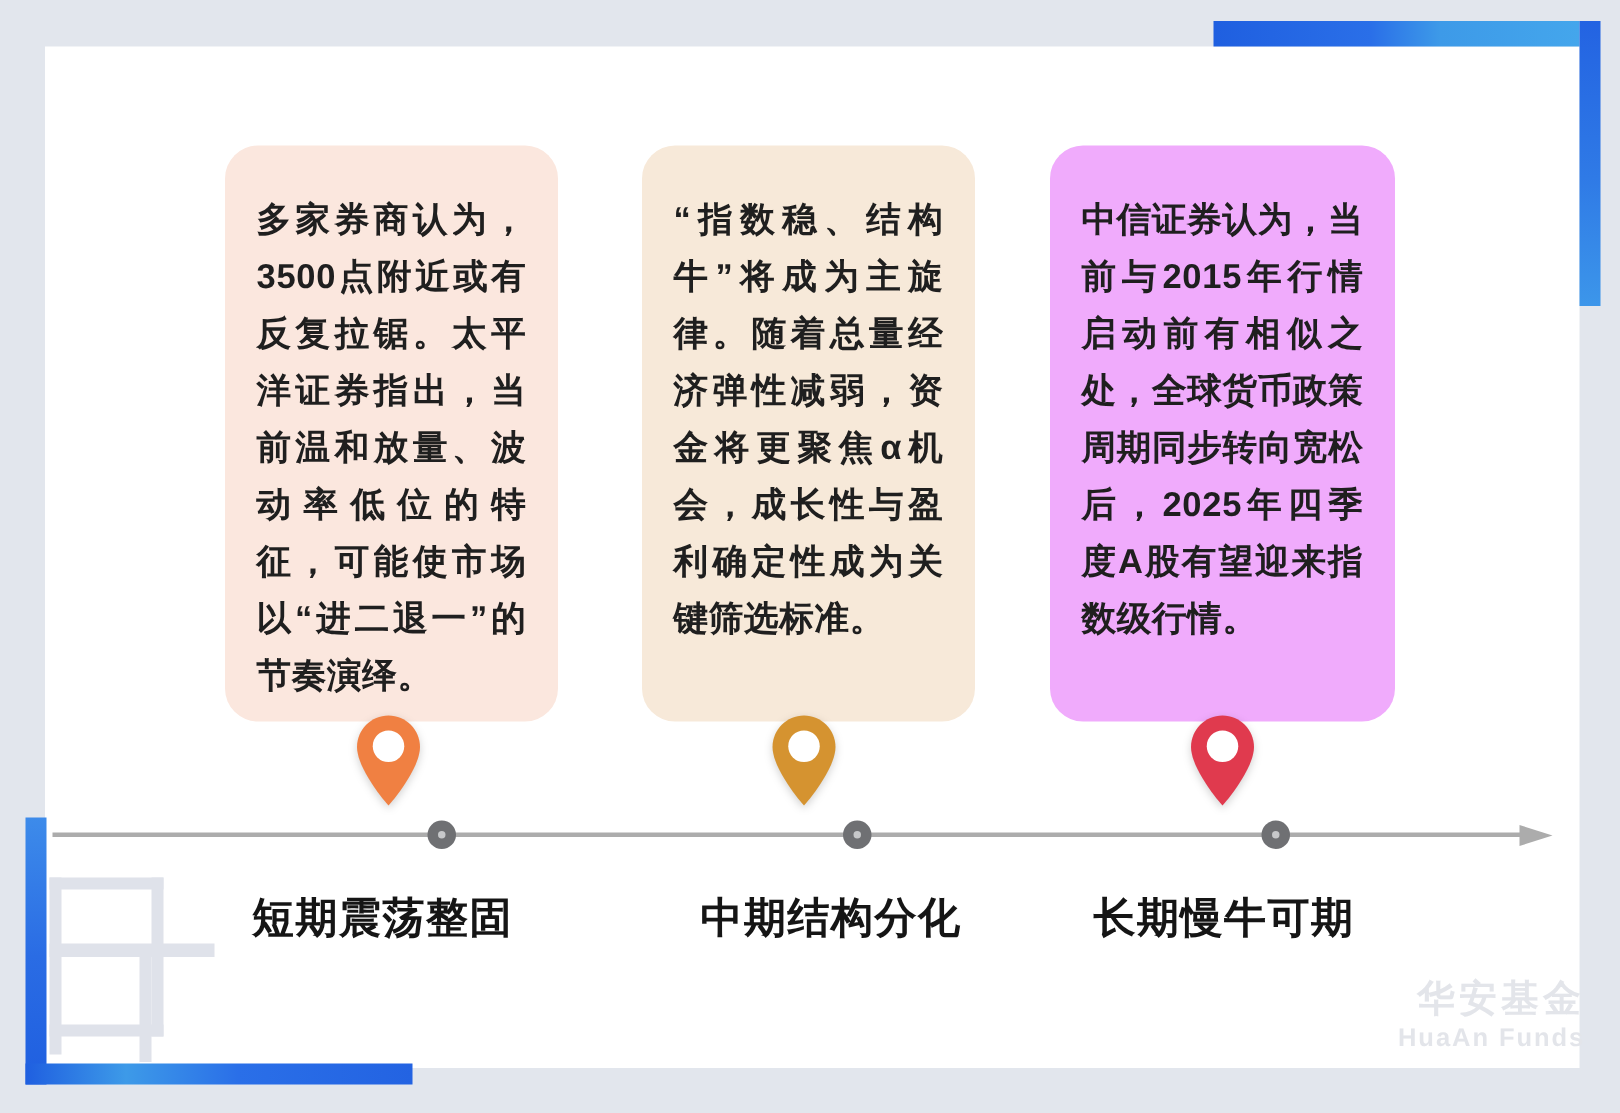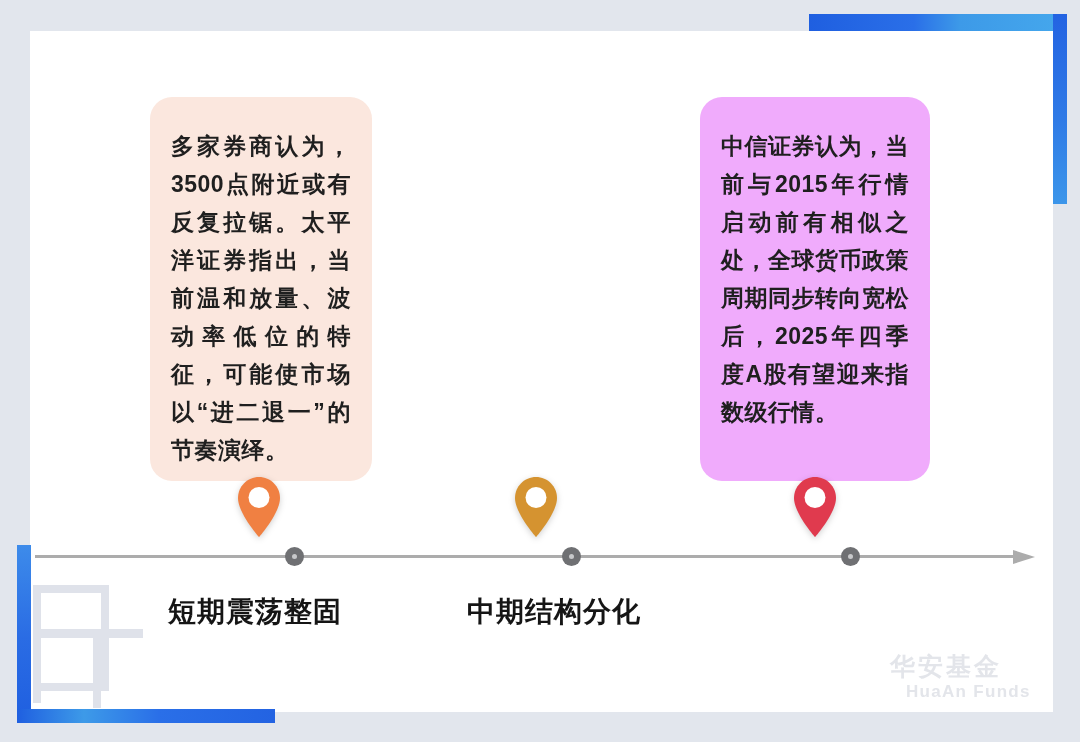--- a/index.html
+++ b/index.html
@@ -89,21 +89,21 @@
   .phase-label{
     position:absolute;top:593px;
     font-size:28px;font-weight:700;color:#151515;
     letter-spacing:1px;white-space:nowrap;
   }
   .label-1{left:168px;}
   .label-2{left:447px;margin-left:20px;}
   .label-3{left:729px;}
 
   
-  .watermark{position:absolute;left:890px;top:651px;text-align:left;}
+  .watermark{position:absolute;left:916px;top:651px;text-align:right;}
   .wm-cn{font-size:25px;color:#e3e5ea;letter-spacing:3px;line-height:30px;font-weight:600;}
   .wm-en{font-size:17px;color:#e3e5ea;letter-spacing:1.3px;line-height:22px;font-weight:600;margin-left:16px;}
 </style>
 </head>
 <body>
 
 <div id="stage">
 
   <div class="panel"></div>
 
@@ -116,20 +116,23 @@
     <div class="lm lm1"></div>
       <div class="lm lm2"></div>
       <div class="lm lm3"></div>
     <div class="lm lm4"></div>
       <div class="lm lm5"></div>
       <div class="lm lm6"></div>
   </div>
 
   <div class="card card-1">
     <p>多家券商认为，3500点附近或有反复拉锯。太平洋证券指出，当前温和放量、波动率低位的特征，可能使市场以“进二退一”的节奏演绎。</p>
+  </div>
+  <div class="card card-2">
+    <p>“指数稳、结构牛”将成为主旋律。随着总量经济弹性减弱，资金将更聚焦α机会，成长性与盈利确定性成为关键筛选标准。</p>
   </div>
   <div class="card card-3">
     <p>中信证券认为，当前与2015年行情启动前有相似之处，全球货币政策周期同步转向宽松后，2025年四季度A股有望迎来指数级行情。</p>
   </div>
 
   <div class="pin pin-1">
     <svg viewBox="0 0 46 62" xmlns="http://www.w3.org/2000/svg">
       <path d="M23 1C11.4 1 2 10.4 2 22c0 14.5 19 37 21 39 2-2 21-24.5 21-39C44 10.4 34.6 1 23 1z" fill="#f08042"></path>
       <circle cx="23" cy="21.5" r="10.5" fill="#ffffff"></circle>
     </svg>
@@ -150,19 +153,20 @@
   <div class="timeline">
     <div class="tl-line"></div>
     <div class="tl-arrow"></div>
     <div class="node node-1"></div>
     <div class="node node-2"></div>
     <div class="node node-3"></div>
   </div>
 
   <div class="phase-label label-1">短期震荡整固</div>
   <div class="phase-label label-2">中期结构分化</div>
+  <div class="phase-label label-3">长期慢牛可期</div>
 
   <div class="watermark">
     <div class="wm-cn">华安基金</div>
     <div class="wm-en">HuaAn Funds</div>
   </div>
 
 </div>
 
 </body></html>

